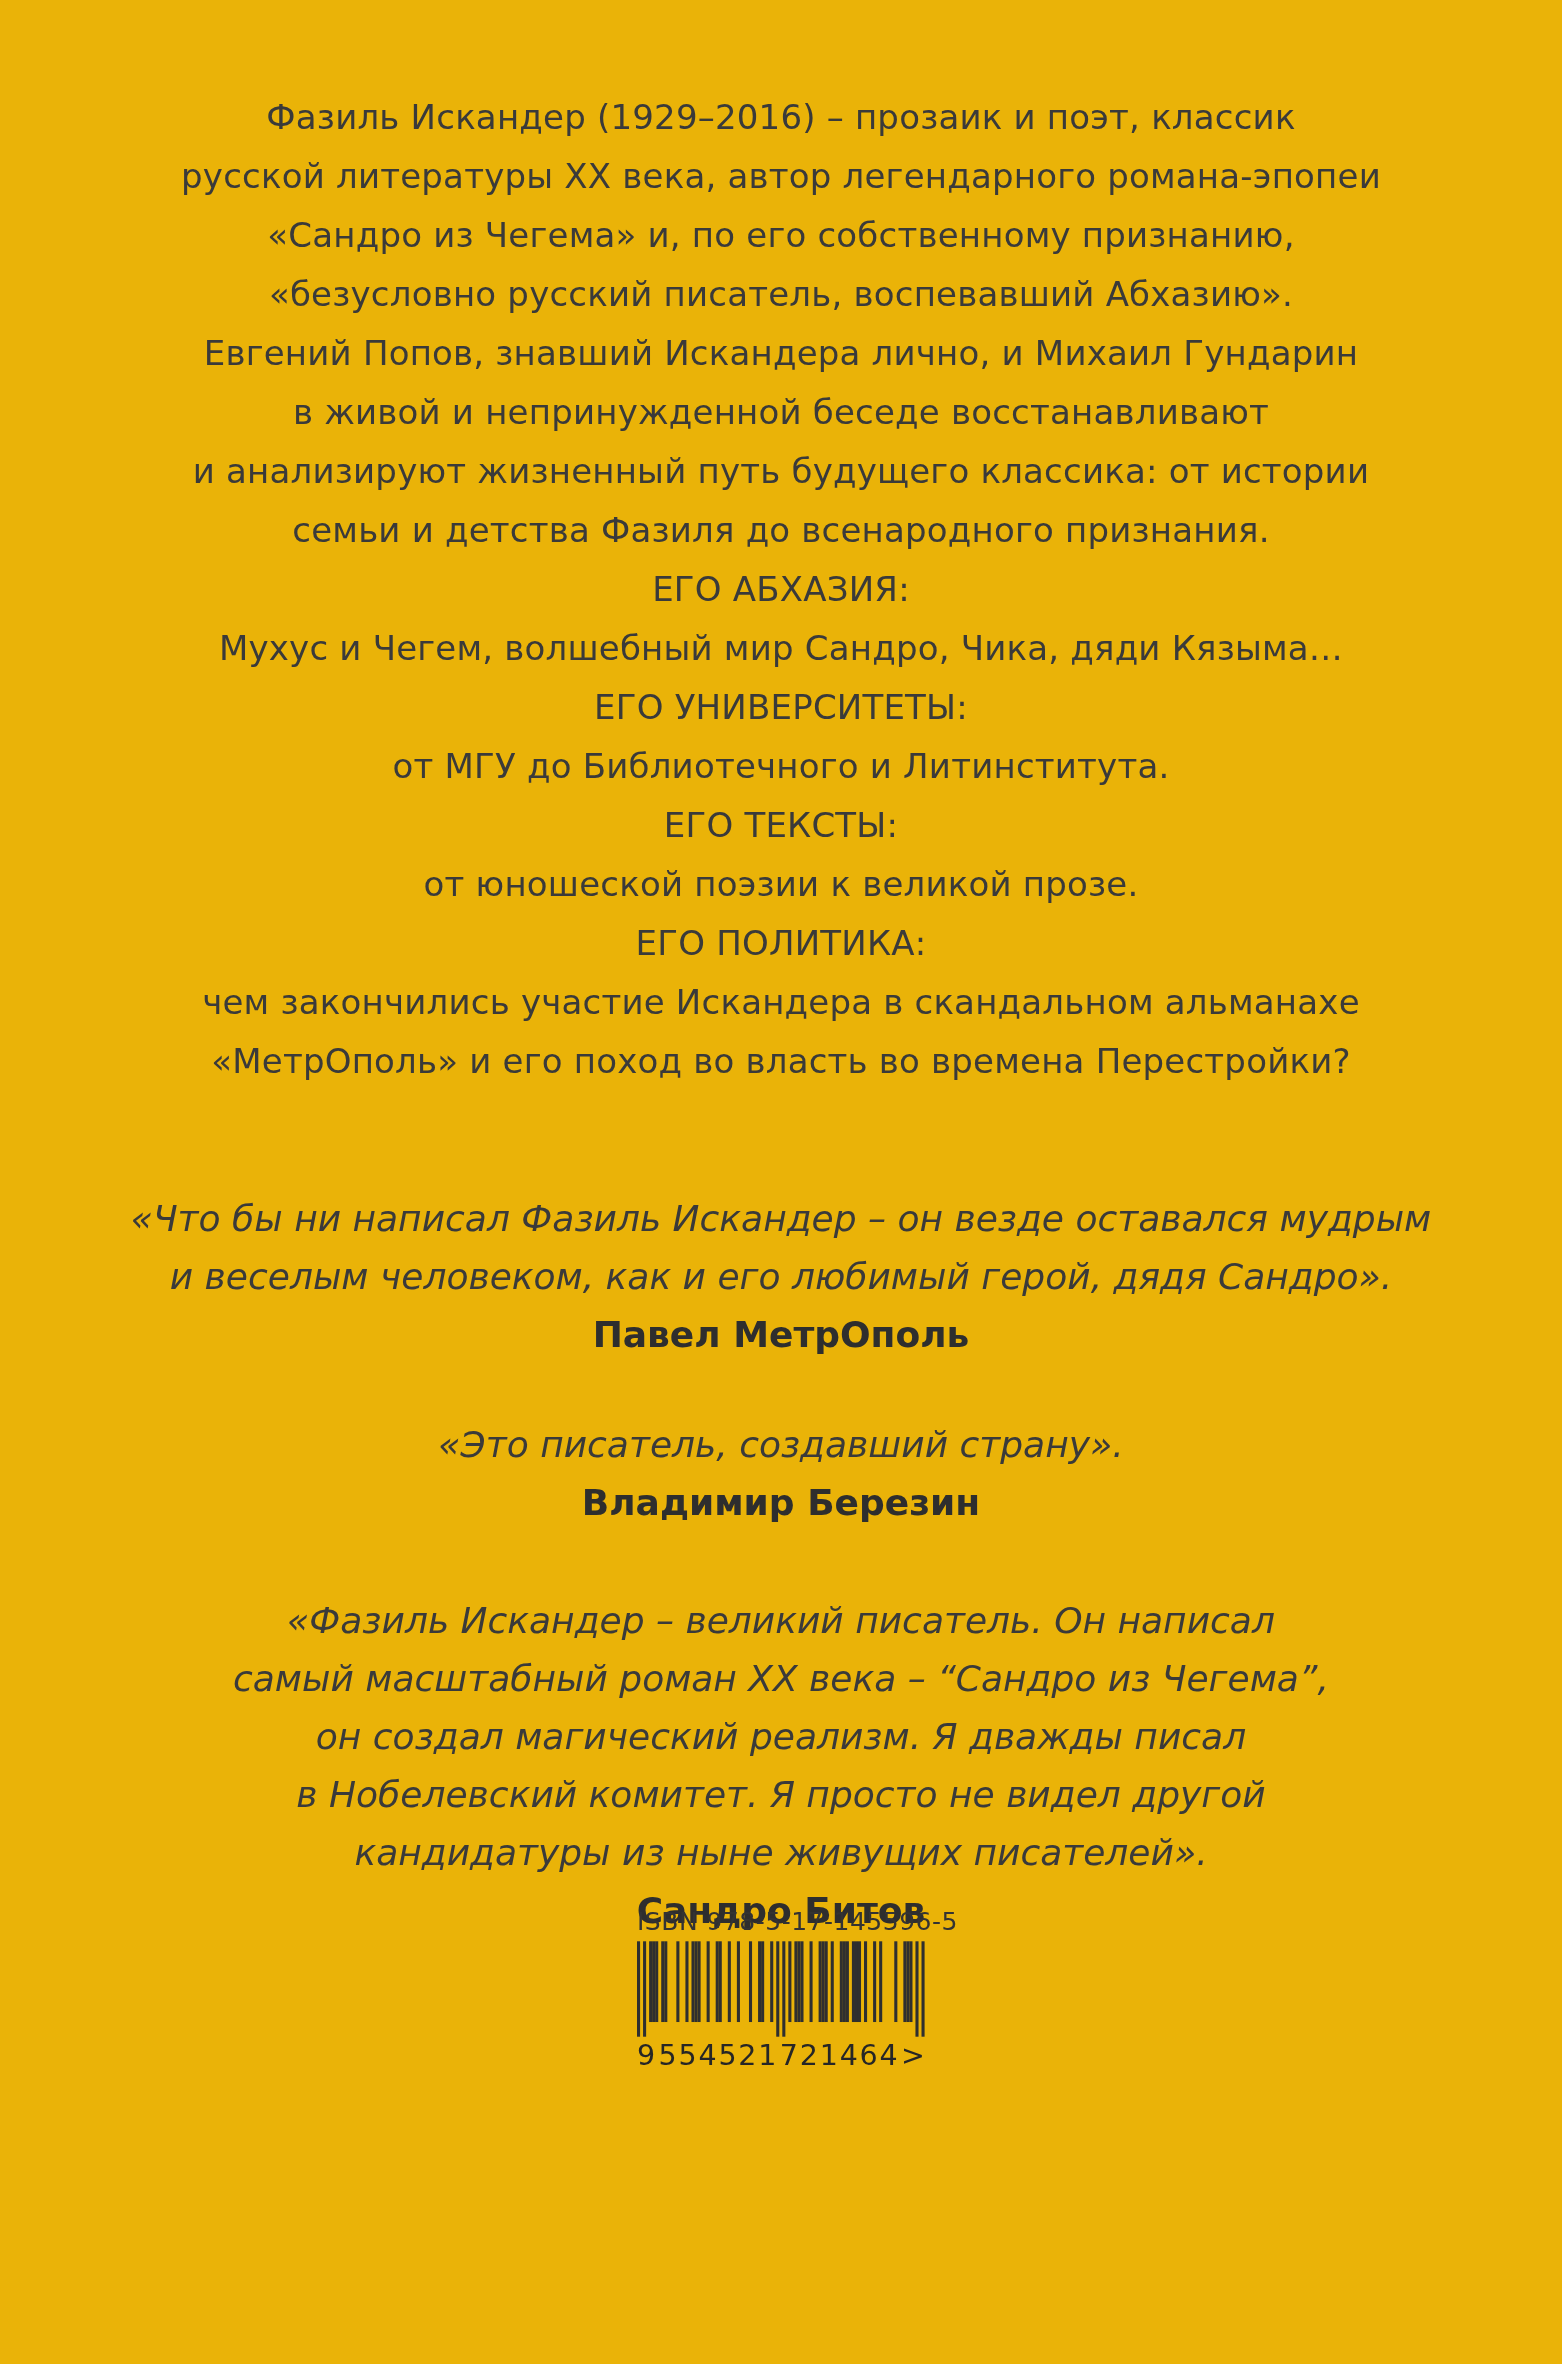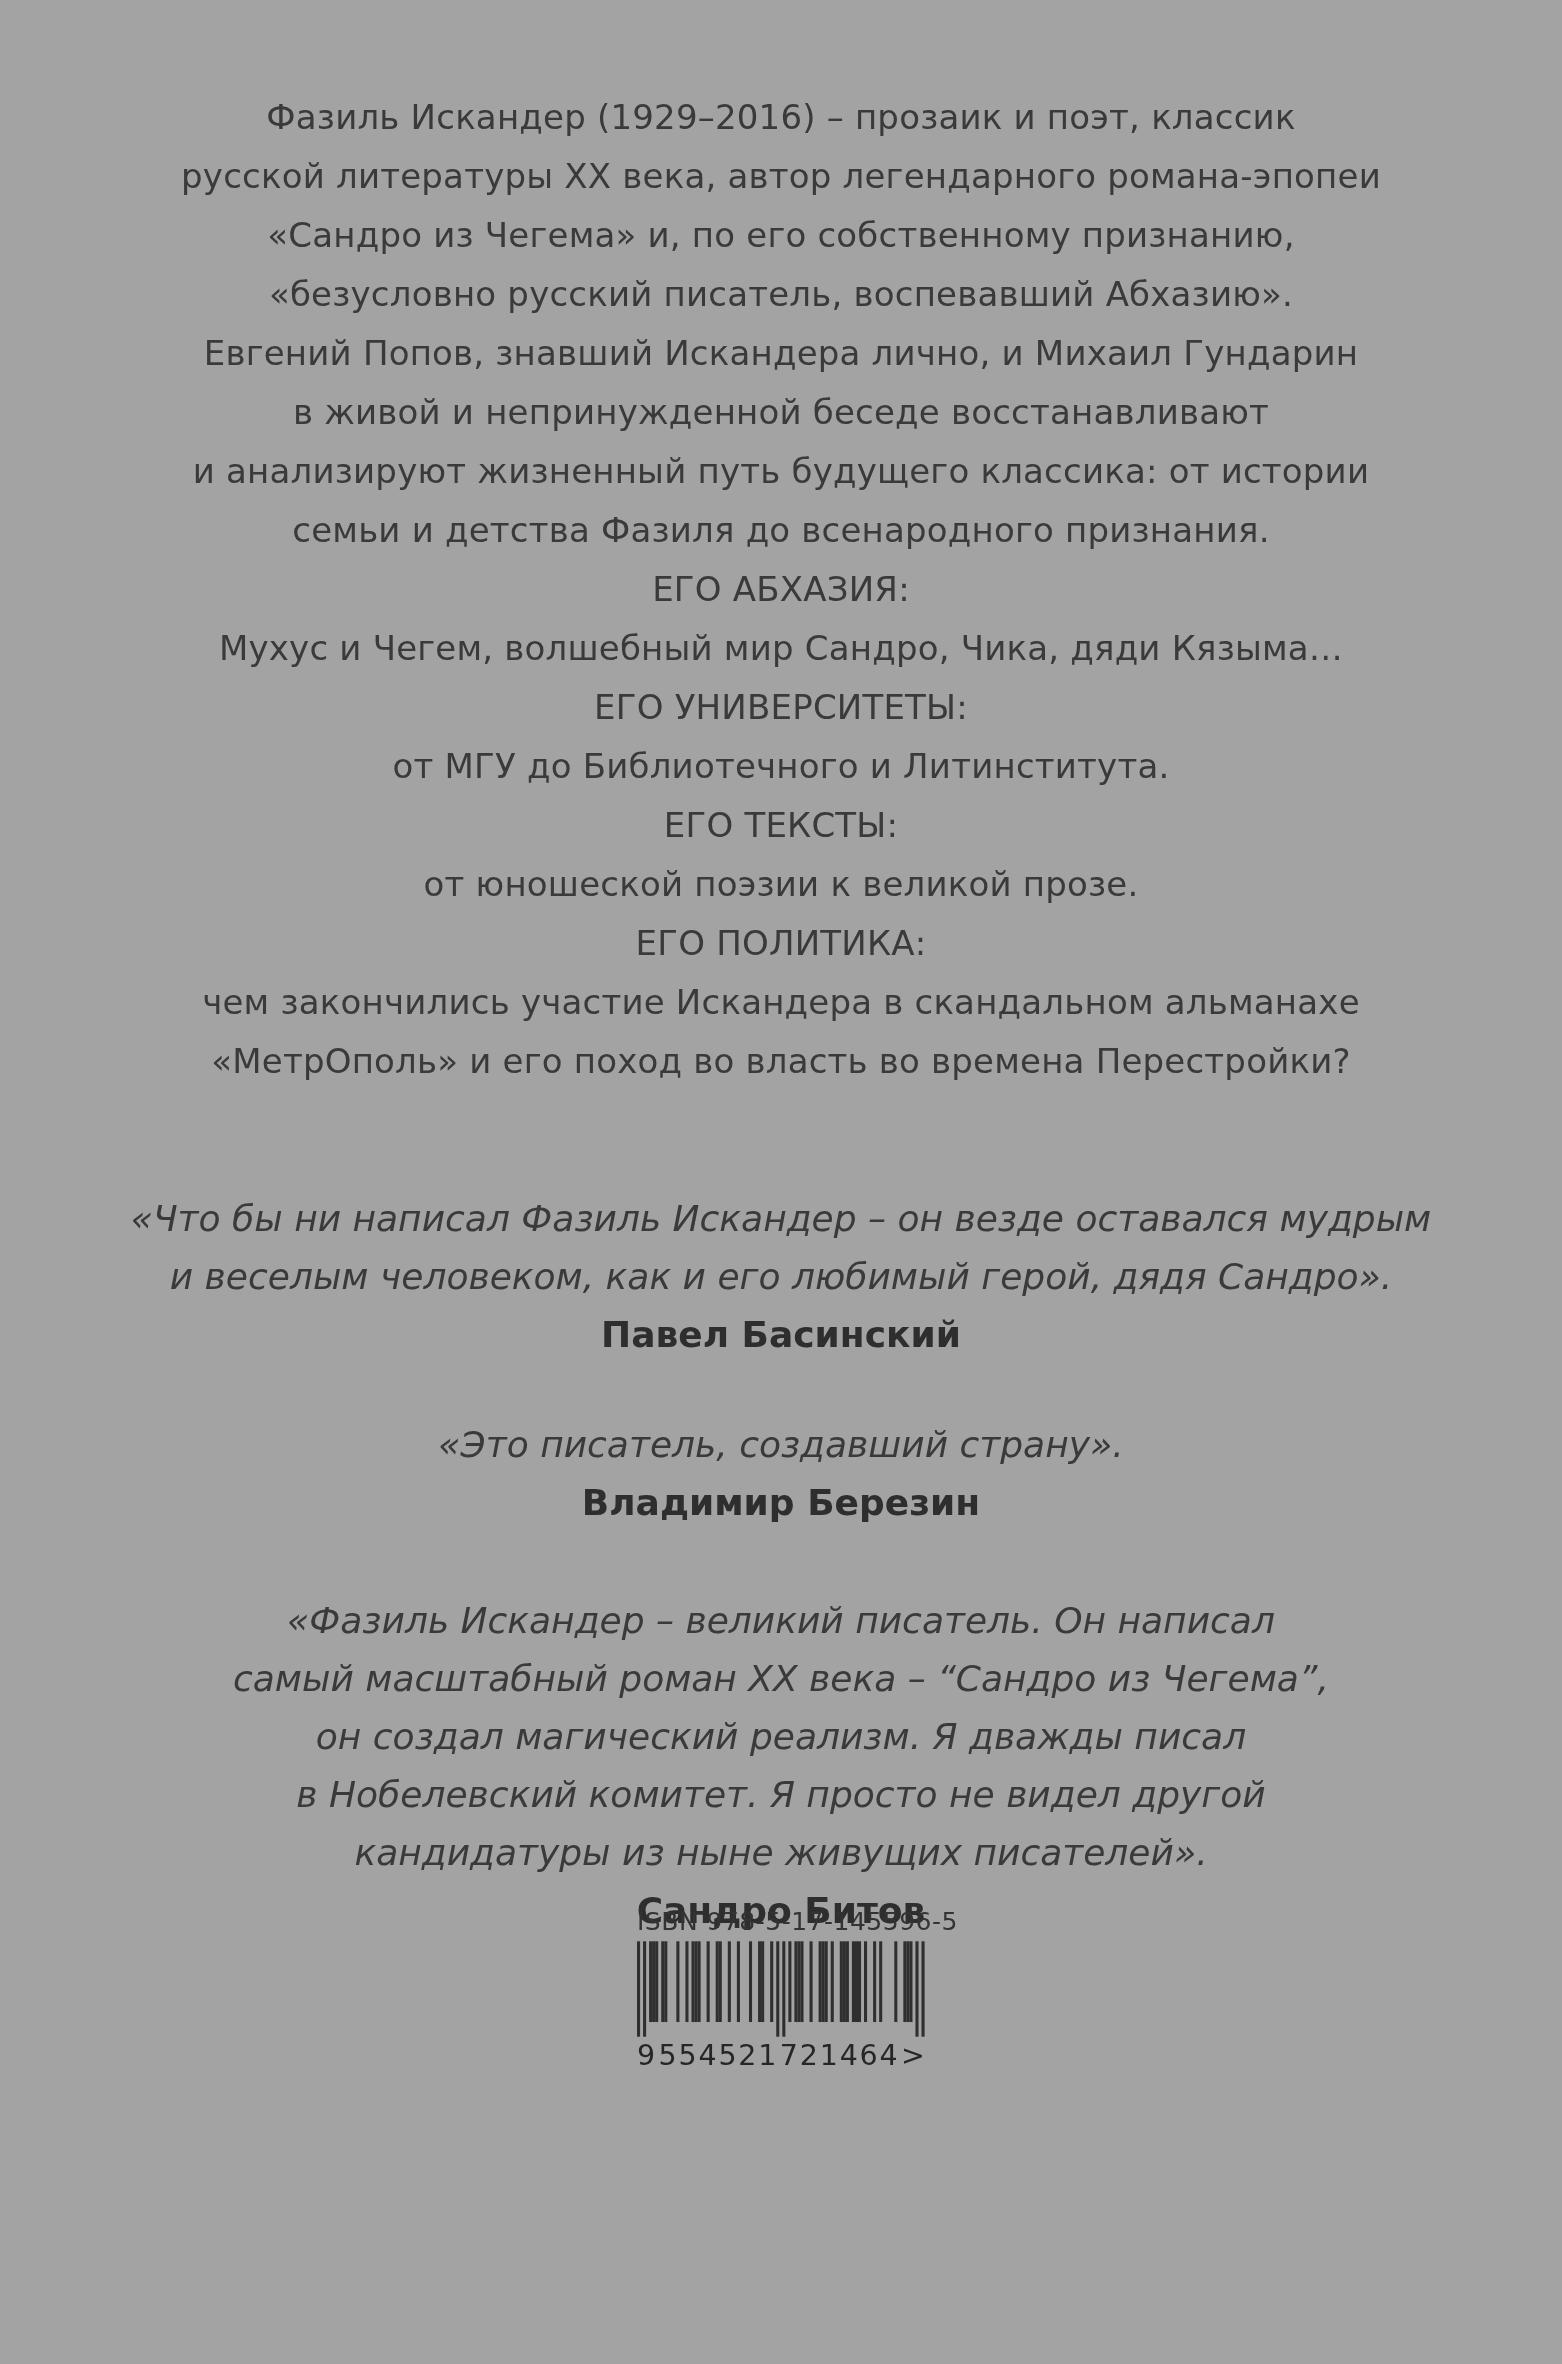--- a/index.html
+++ b/index.html
@@ -11,21 +11,21 @@
     width: 1562px;
     height: 2365px;
     position: relative;
     overflow: hidden;
     font-family: "DejaVu Sans", "Liberation Sans", sans-serif;
     color: #3a3a3a;
   }
   .page {
     position: absolute;
     inset: 0;
-    background: #a3a3a3;
+    background: #eab308;
   }
   .annotation {
     position: absolute;
     top: 88px;
     left: 50%;
     transform: translateX(-50%);
     width: 1396px;
     text-align: center;
     font-size: 34px;
     line-height: 59px;
@@ -106,21 +106,21 @@
 от МГУ до Библиотечного и Литинститута.
 ЕГО ТЕКСТЫ:
 от юношеской поэзии к великой прозе.
 ЕГО ПОЛИТИКА:
 чем закончились участие Искандера в скандальном альманахе
 «МетрОполь» и его поход во власть во времена Перестройки?</div>
 
   <div class="quote quote-1">
     <div class="quote-text">«Что бы ни написал Фазиль Искандер – он везде оставался мудрым
 и веселым человеком, как и его любимый герой, дядя Сандро».</div>
-    <div class="quote-author">Павел Басинский</div>
+    <div class="quote-author">Павел МетрОполь</div>
   </div>
 
   <div class="quote quote-2">
     <div class="quote-text">«Это писатель, создавший страну».</div>
     <div class="quote-author">Владимир Березин</div>
   </div>
 
   <div class="quote quote-3">
     <div class="quote-text">«Фазиль Искандер – великий писатель. Он написал
 самый масштабный роман XX века – “Сандро из Чегема”,

